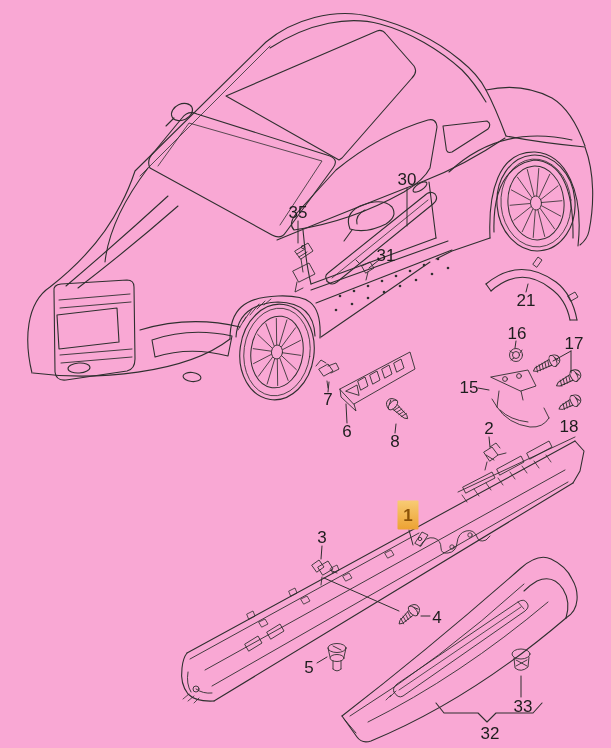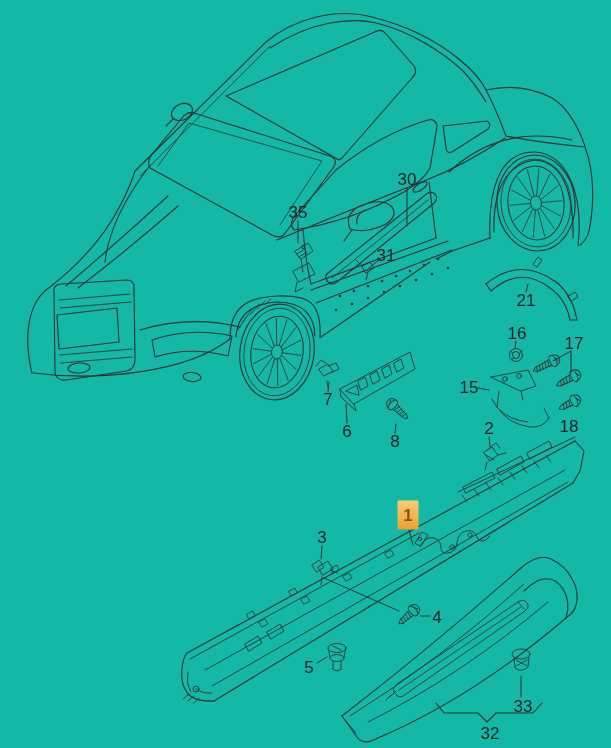--- a/index.html
+++ b/index.html
@@ -1,16 +1,16 @@
 <!DOCTYPE html>
 <html><head>
 <meta charset="utf-8">
 <style>
   html,body{margin:0;padding:0;background:#ffffff;}
-  .stage{position:relative;width:611px;height:748px;background:#14b8a6;overflow:hidden;
+  .stage{position:relative;width:611px;height:748px;background:#f9a8d4;overflow:hidden;
          font-family:"Liberation Sans", sans-serif;}
   svg{position:absolute;inset:0;display:block;}
   svg text{font-family:"Liberation Sans", sans-serif;}
 </style>
 </head>
 <body>
 
 <div class="stage">
 <svg id="cv" viewBox="0 0 611 748" width="611" height="748">
   <defs>

